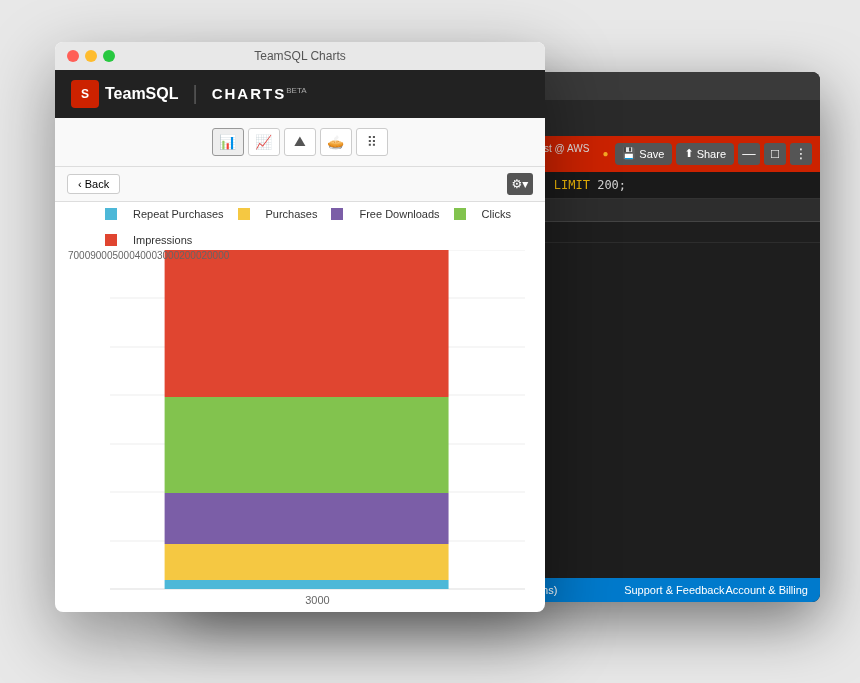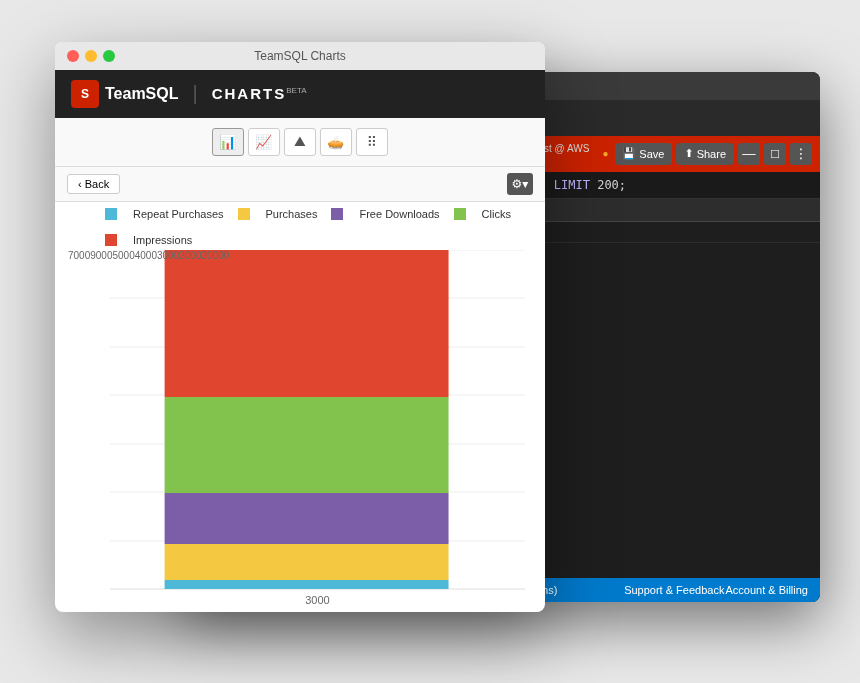--- a/index.html
+++ b/index.html
@@ -207,21 +207,21 @@
 
     .query-bar {
       background: #1a1a1a;
       padding: 6px 12px;
       font-family: monospace;
       font-size: 12px;
       color: #d4d4d4;
       border-bottom: 1px solid #333;
     }
 
-    .query-bar .kw { color: #c4b5fd; }
+    .query-bar .kw { color: #eab308; }
     .query-bar .str { color: #ce9178; }
 
     .results-area {
       flex: 1;
       background: #1e1e1e;
       overflow: hidden;
     }
 
     .results-header {
       display: flex;

